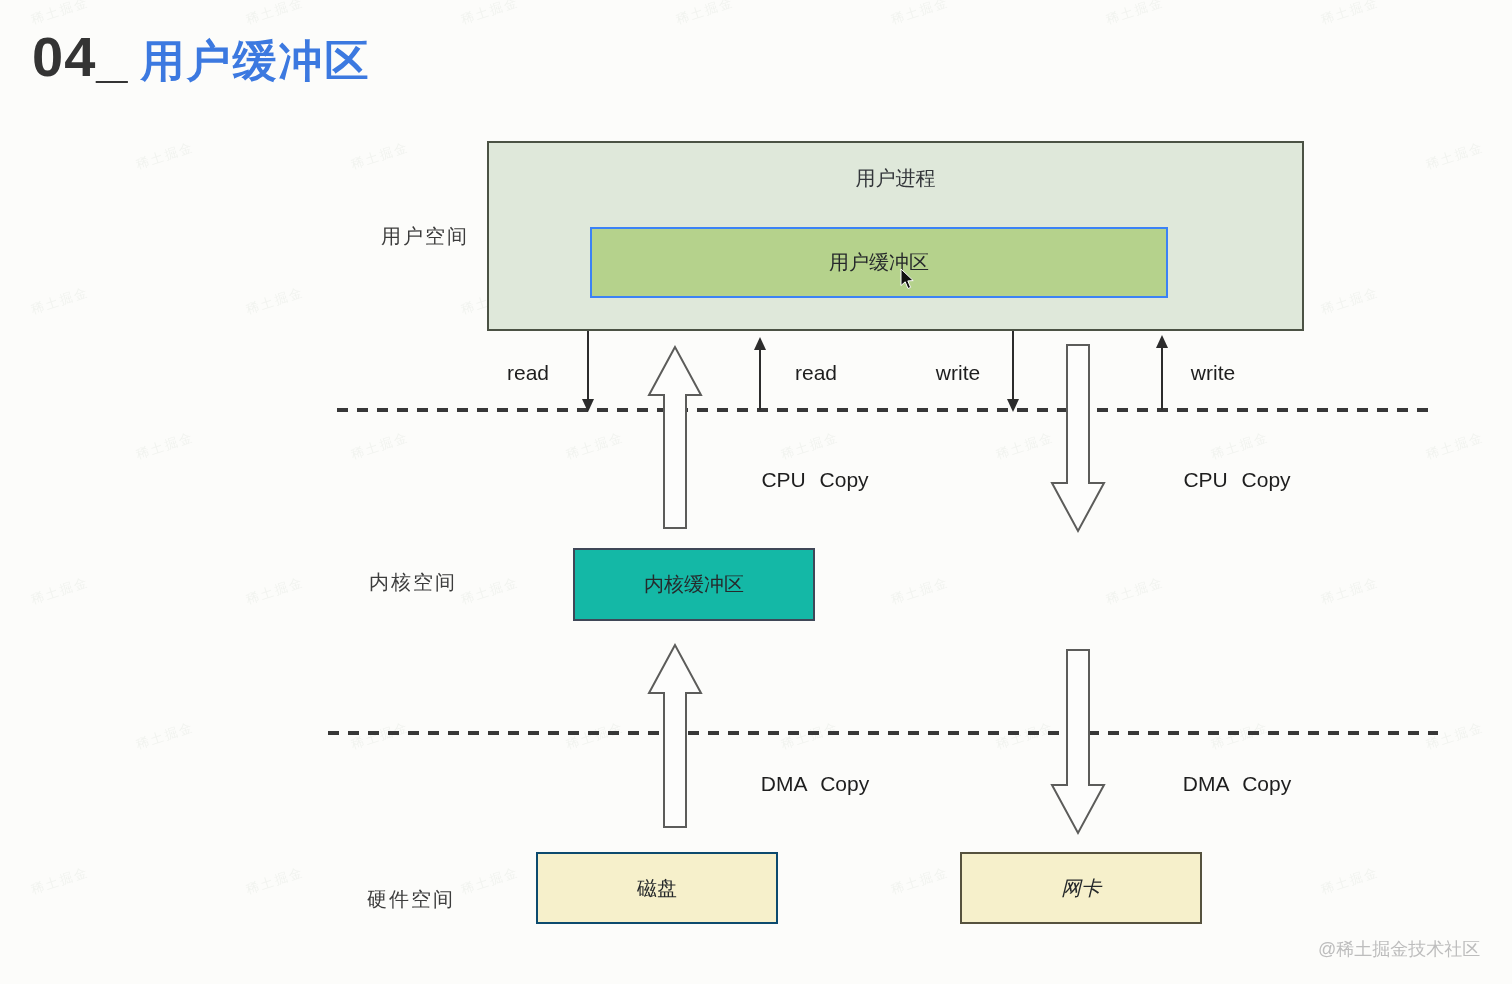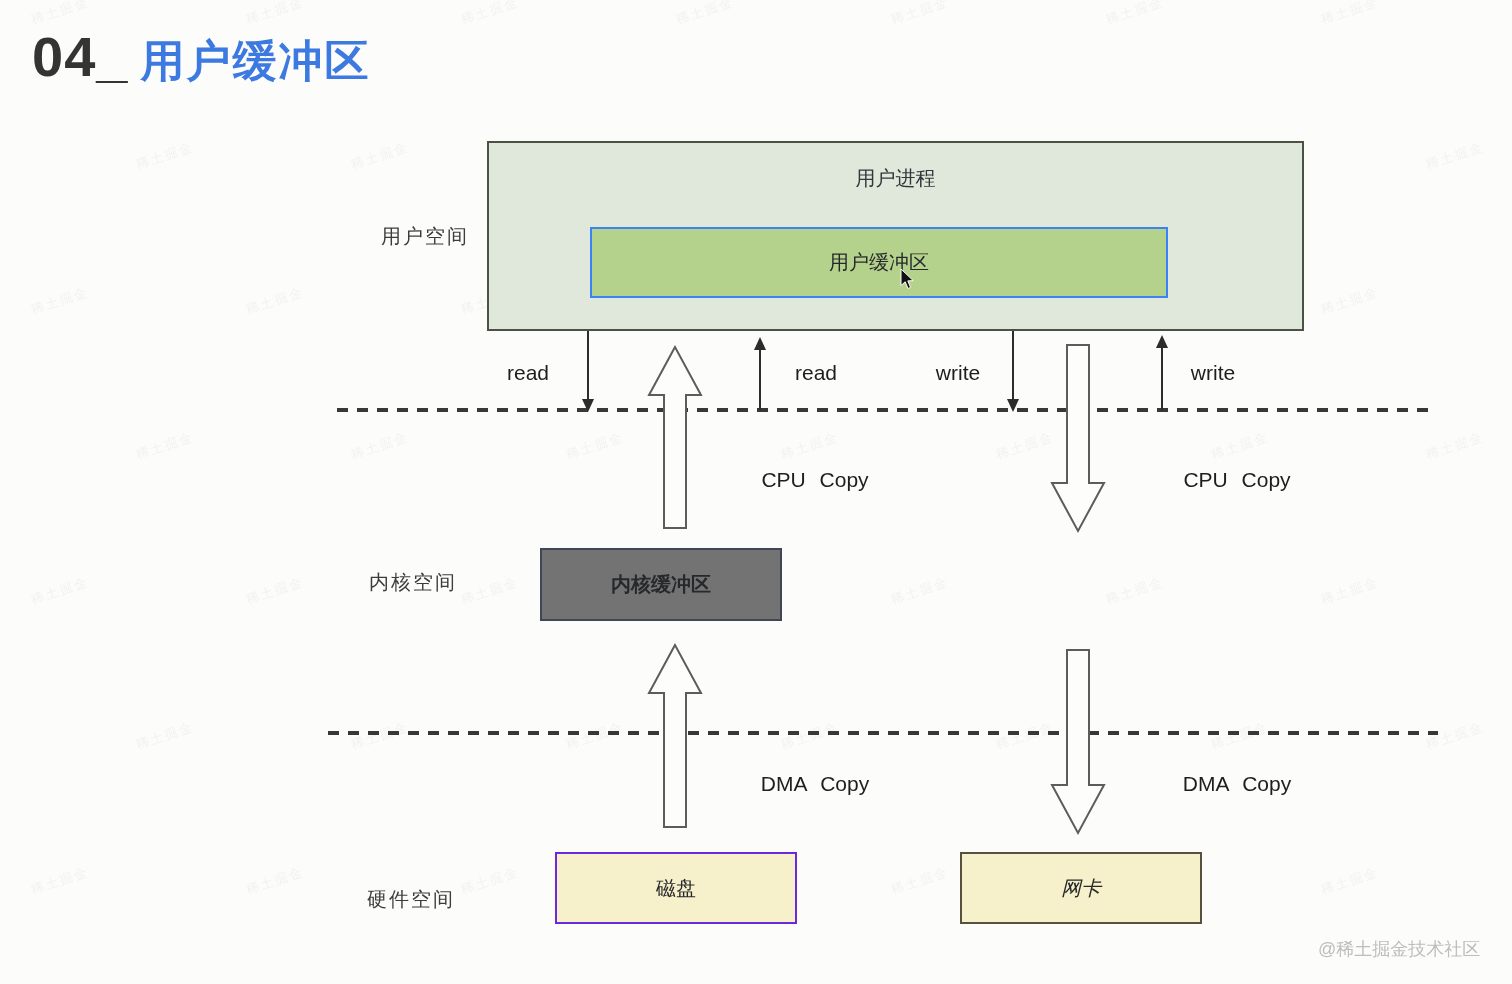--- a/index.html
+++ b/index.html
@@ -22,30 +22,30 @@
   .user-process{
     left:487px;top:141px;width:813px;height:186px;
     background:#dfe8da;border:2px solid #4b5244;justify-content:flex-start;align-items:flex-start;
   }
   .user-process-label{position:absolute;left:0;top:22px;width:100%;text-align:center;font-size:20px;color:#33363a;}
   .user-buffer{
     left:590px;top:227px;width:574px;height:67px;
     background:#b5d28c;border:2px solid #3b82f6;
   }
   .kernel-buffer{
-    left:540px;top:548px;width:238px;height:69px;
-    background:#737373;border:2px solid #3f4757;font-weight:bold;
+    left:573px;top:548px;width:238px;height:69px;
+    background:#14b8a6;border:2px solid #3f4757;
   }
   .socket-buffer{
     left:960px;top:548px;width:238px;height:69px;
     background:#92a9d8;border:2px solid #3f4757;
   }
   .disk{
-    left:555px;top:852px;width:238px;height:68px;
-    background:#f6f0cb;border:2px solid #6d28d9;
+    left:536px;top:852px;width:238px;height:68px;
+    background:#f6f0cb;border:2px solid #0c4a6e;
   }
   .nic{
     left:960px;top:852px;width:238px;height:68px;
     background:#f6f0cb;border:2px solid #56523e;font-style:italic;
   }
 
   
   .space-label{position:absolute;font-size:20px;color:#3c3c3c;letter-spacing:2px;z-index:3;}
   .lbl-user{left:369px;top:223px;margin-left:12px;}
   .lbl-kernel{left:369px;top:569px;}

